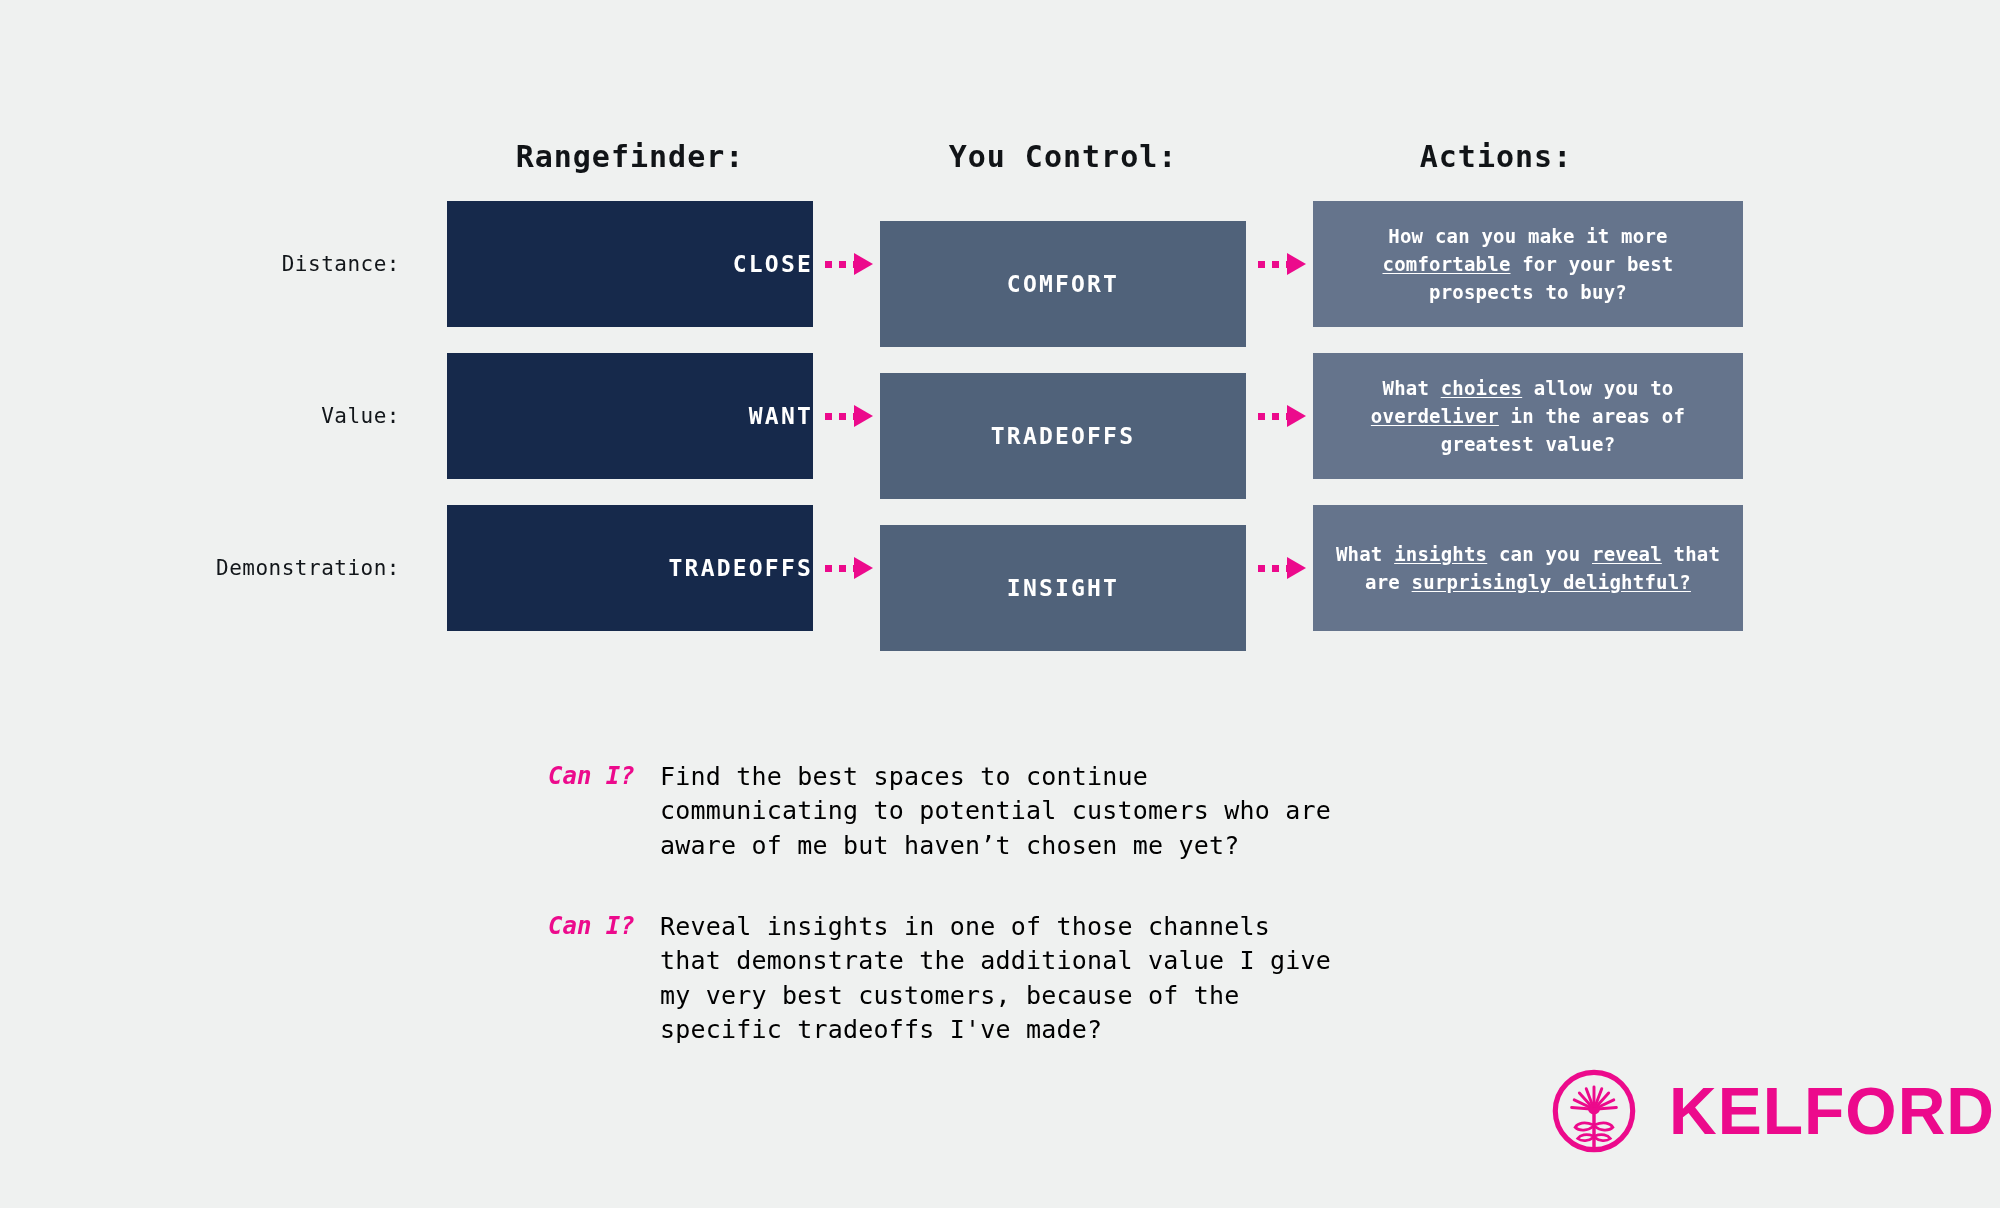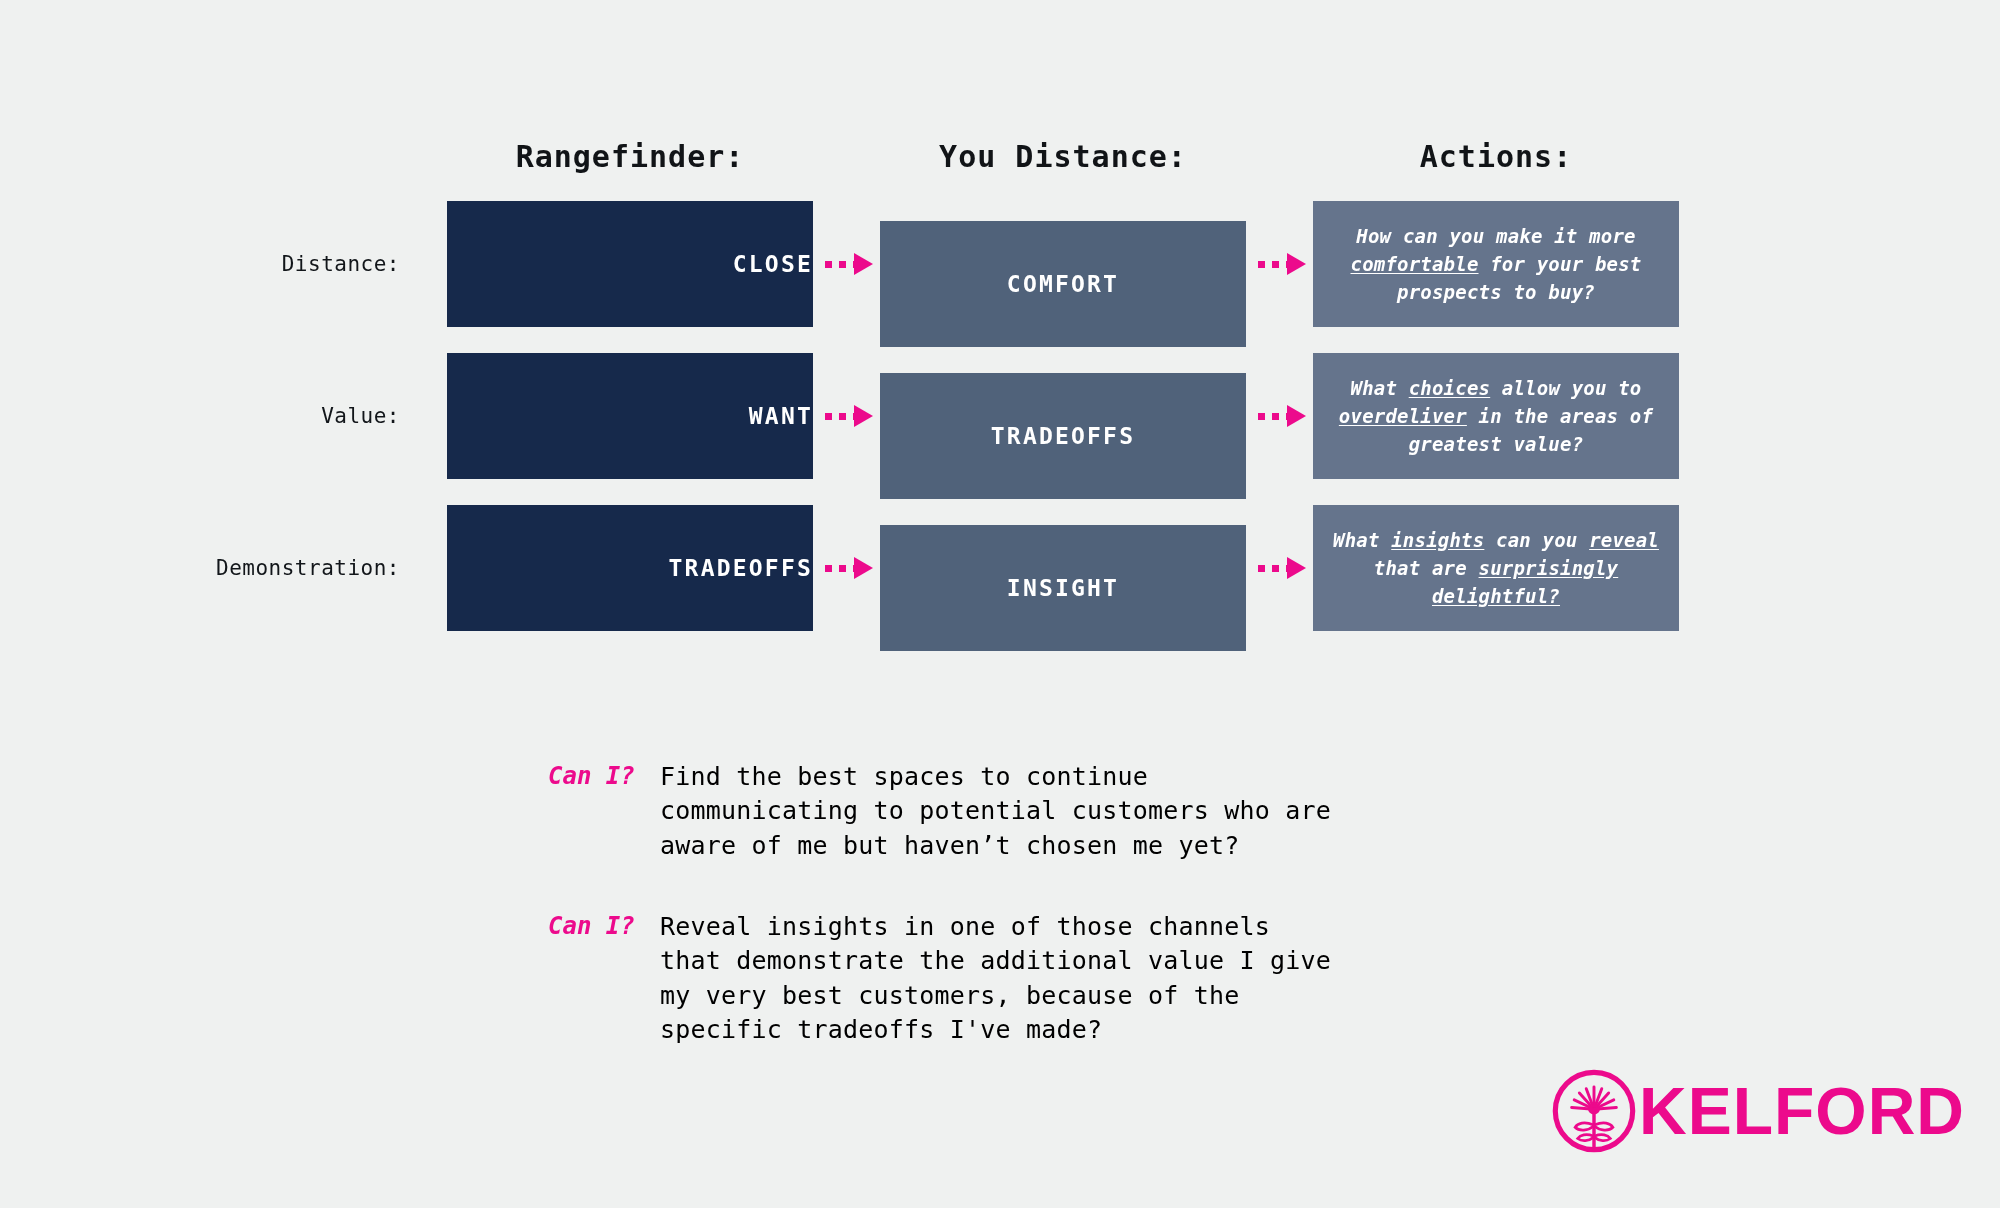--- a/index.html
+++ b/index.html
@@ -85,24 +85,23 @@
     justify-content: flex-end;
   }
   .cell.c2 {
     left: 880px;
     width: 366px;
     background: #50627a;
     margin-top: 20px;
   }
   .cell.c3 {
     left: 1313px;
-    width: 366px;
+    width: 430px;
     background: #65748c;
     padding: 12px 16px;
-    font-style: italic;
   }
 
   .cell-term {
     color: #ffffff;
     font-size: 23px;
     font-weight: bold;
     letter-spacing: 2.2px;
   }
 
   .cell-action {
@@ -176,40 +175,40 @@
     white-space: pre-line;
   }
 
   
   .logo {
     position: absolute;
     left: 1551px;
     top: 1068px;
     display: flex;
     align-items: center;
-    gap: 2px;
+    gap: 32px;
   }
   .logo-mark { width: 86px; height: 86px; display: block; }
   .logo-word {
     font-family: "Liberation Sans", sans-serif;
     font-size: 66px;
     font-weight: bold;
     color: #ec0a8c;
     letter-spacing: 1px;
     line-height: 1;
   }
 </style>
 </head>
 <body>
 
 <div class="matrix">
 
   <div class="headers">
     <div class="col-header h1">Rangefinder:</div>
-    <div class="col-header h2">You Distance:</div>
+    <div class="col-header h2">You Control:</div>
     <div class="col-header h3">Actions:</div>
   </div>
 
   <div class="rows">
 
     <div class="row r0">
       <div class="row-label">Distance:</div>
       <div class="cell c1">
         <span class="cell-term">CLOSE</span>
       </div>

